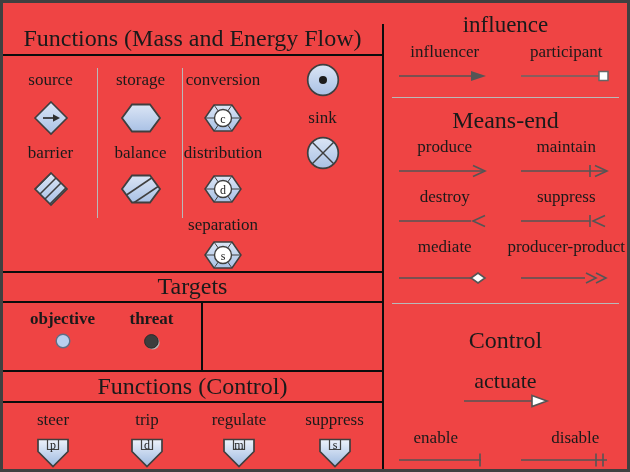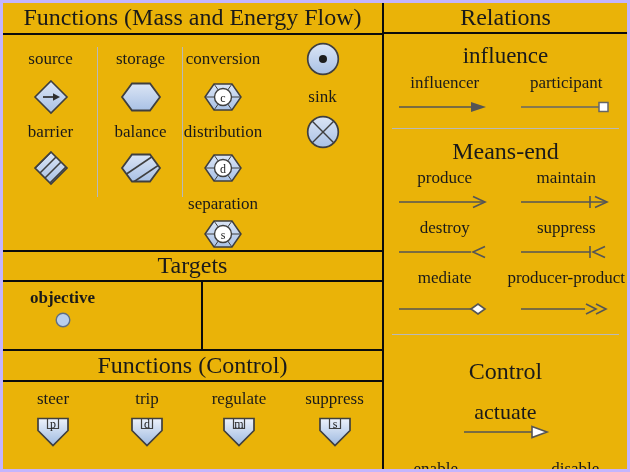--- a/index.html
+++ b/index.html
@@ -1,20 +1,20 @@
 <!DOCTYPE html>
 <html><head>
 <meta charset="utf-8">
 <style>
   html,body{margin:0;padding:0;background:#fff;}
   .frame{
     width:630px;height:472px;box-sizing:border-box;
-    border:3px solid #c4b5fd;display:flex;background:#eab308;
+    border:3px solid #404040;display:flex;background:#ef4444;
     font-family:"Liberation Serif","DejaVu Serif",serif;color:#1a1a1a;
-    position:relative;overflow:hidden;
+    position:relative;overflow:hidden;align-items:flex-end;
   }
   .left{width:381px;box-sizing:border-box;border-right:2px solid #0c0c0c;display:flex;flex-direction:column;}
   .right{flex:1;display:flex;flex-direction:column;}
   .sec-title{
     box-sizing:border-box;height:32px;border-bottom:2px solid #0c0c0c;
     text-align:center;font-size:24px;line-height:29px;white-space:nowrap;
   }
   
   .flow-grid{
     box-sizing:border-box;height:217px;border-bottom:2px solid #0c0c0c;
@@ -206,20 +206,27 @@
 
     <div class="targets-title">Targets</div>
     <div class="targets-row">
       <div class="t-left">
         <div class="t-item">
           <div class="flbl">objective</div>
           <svg width="18" height="18" viewBox="0 0 18 18">
             <circle cx="9" cy="9" r="6.8" stroke="#5f6f85" stroke-width="1.4" fill="#b9cfee"></circle>
           </svg>
         </div>
+        <div class="t-item">
+          <div class="flbl">threat</div>
+          <svg width="20" height="20" viewBox="0 0 20 20">
+            <circle cx="10.8" cy="10.8" r="6.8" fill="#b5b5b5"></circle>
+            <circle cx="9.4" cy="9.4" r="6.8" stroke="#2a2a2a" stroke-width="1" fill="#3d3d3d"></circle>
+          </svg>
+        </div>
       </div>
     </div>
 
     <div class="control-title">Functions (Control)</div>
     <div class="control-row">
       <div class="c-item">
         <div class="flbl">steer</div>
         <svg width="36" height="32" viewBox="0 0 36 32">
           <path d="M3,2.5 H33 V14.5 L18,29.5 L3,14.5 Z" fill="url(#gShield)" stroke="#3f3f3f" stroke-width="1.7"></path>
           <polyline points="12.5,3 12.5,12.5 23.5,12.5 23.5,3" fill="none" stroke="#3f3f3f" stroke-width="1.2"></polyline>

